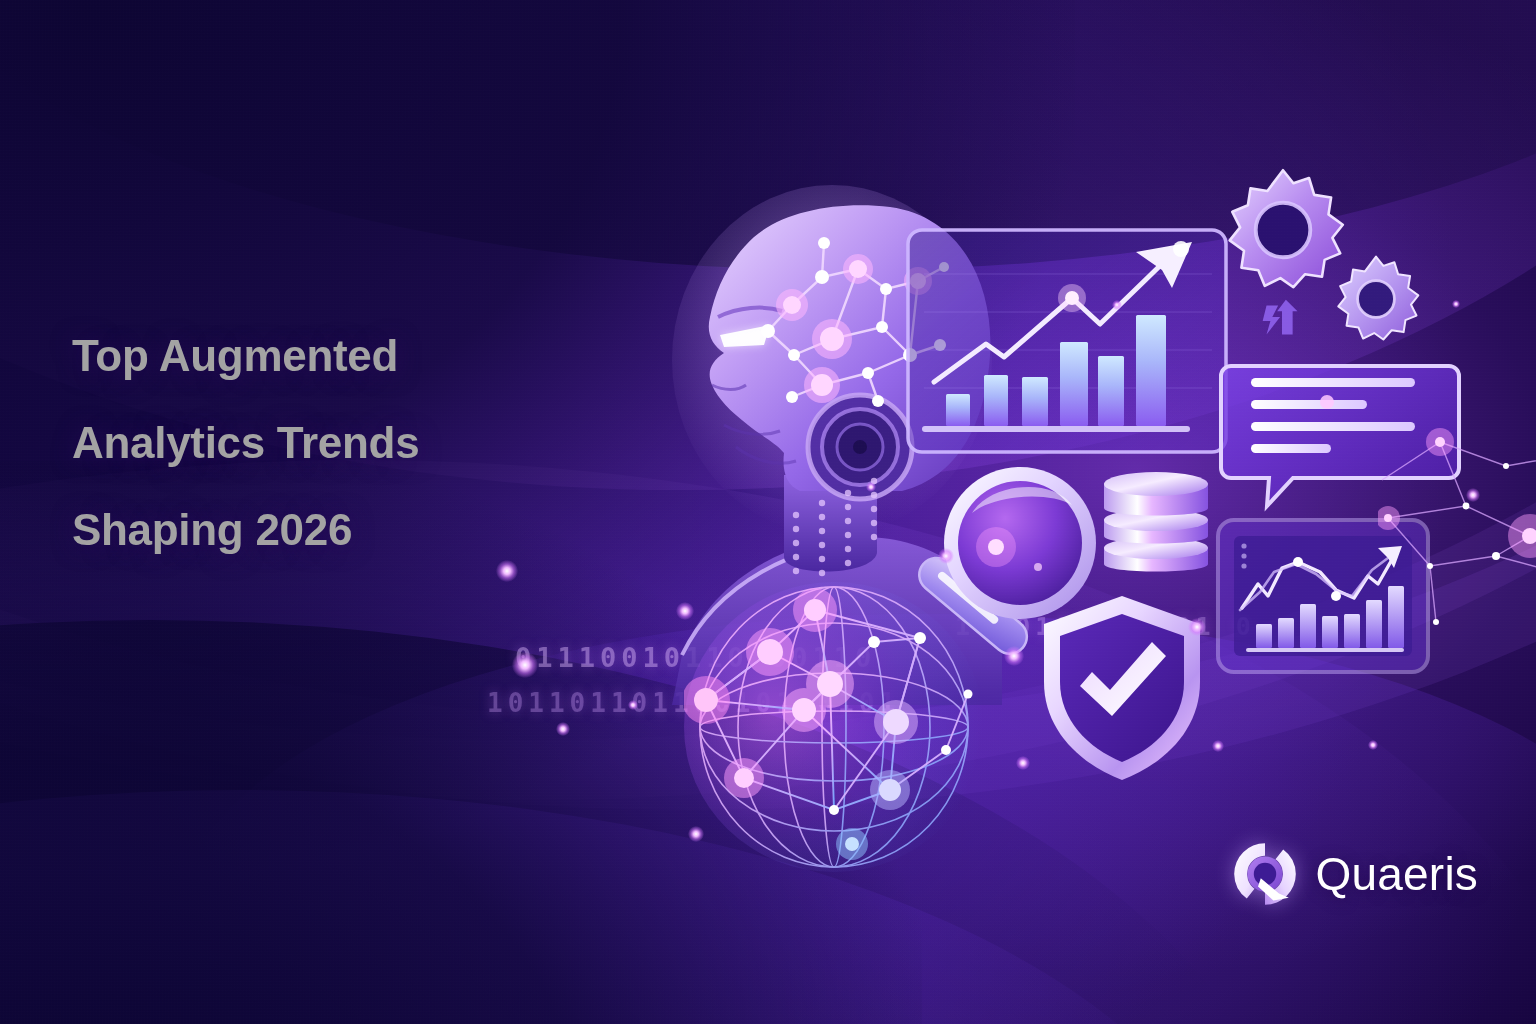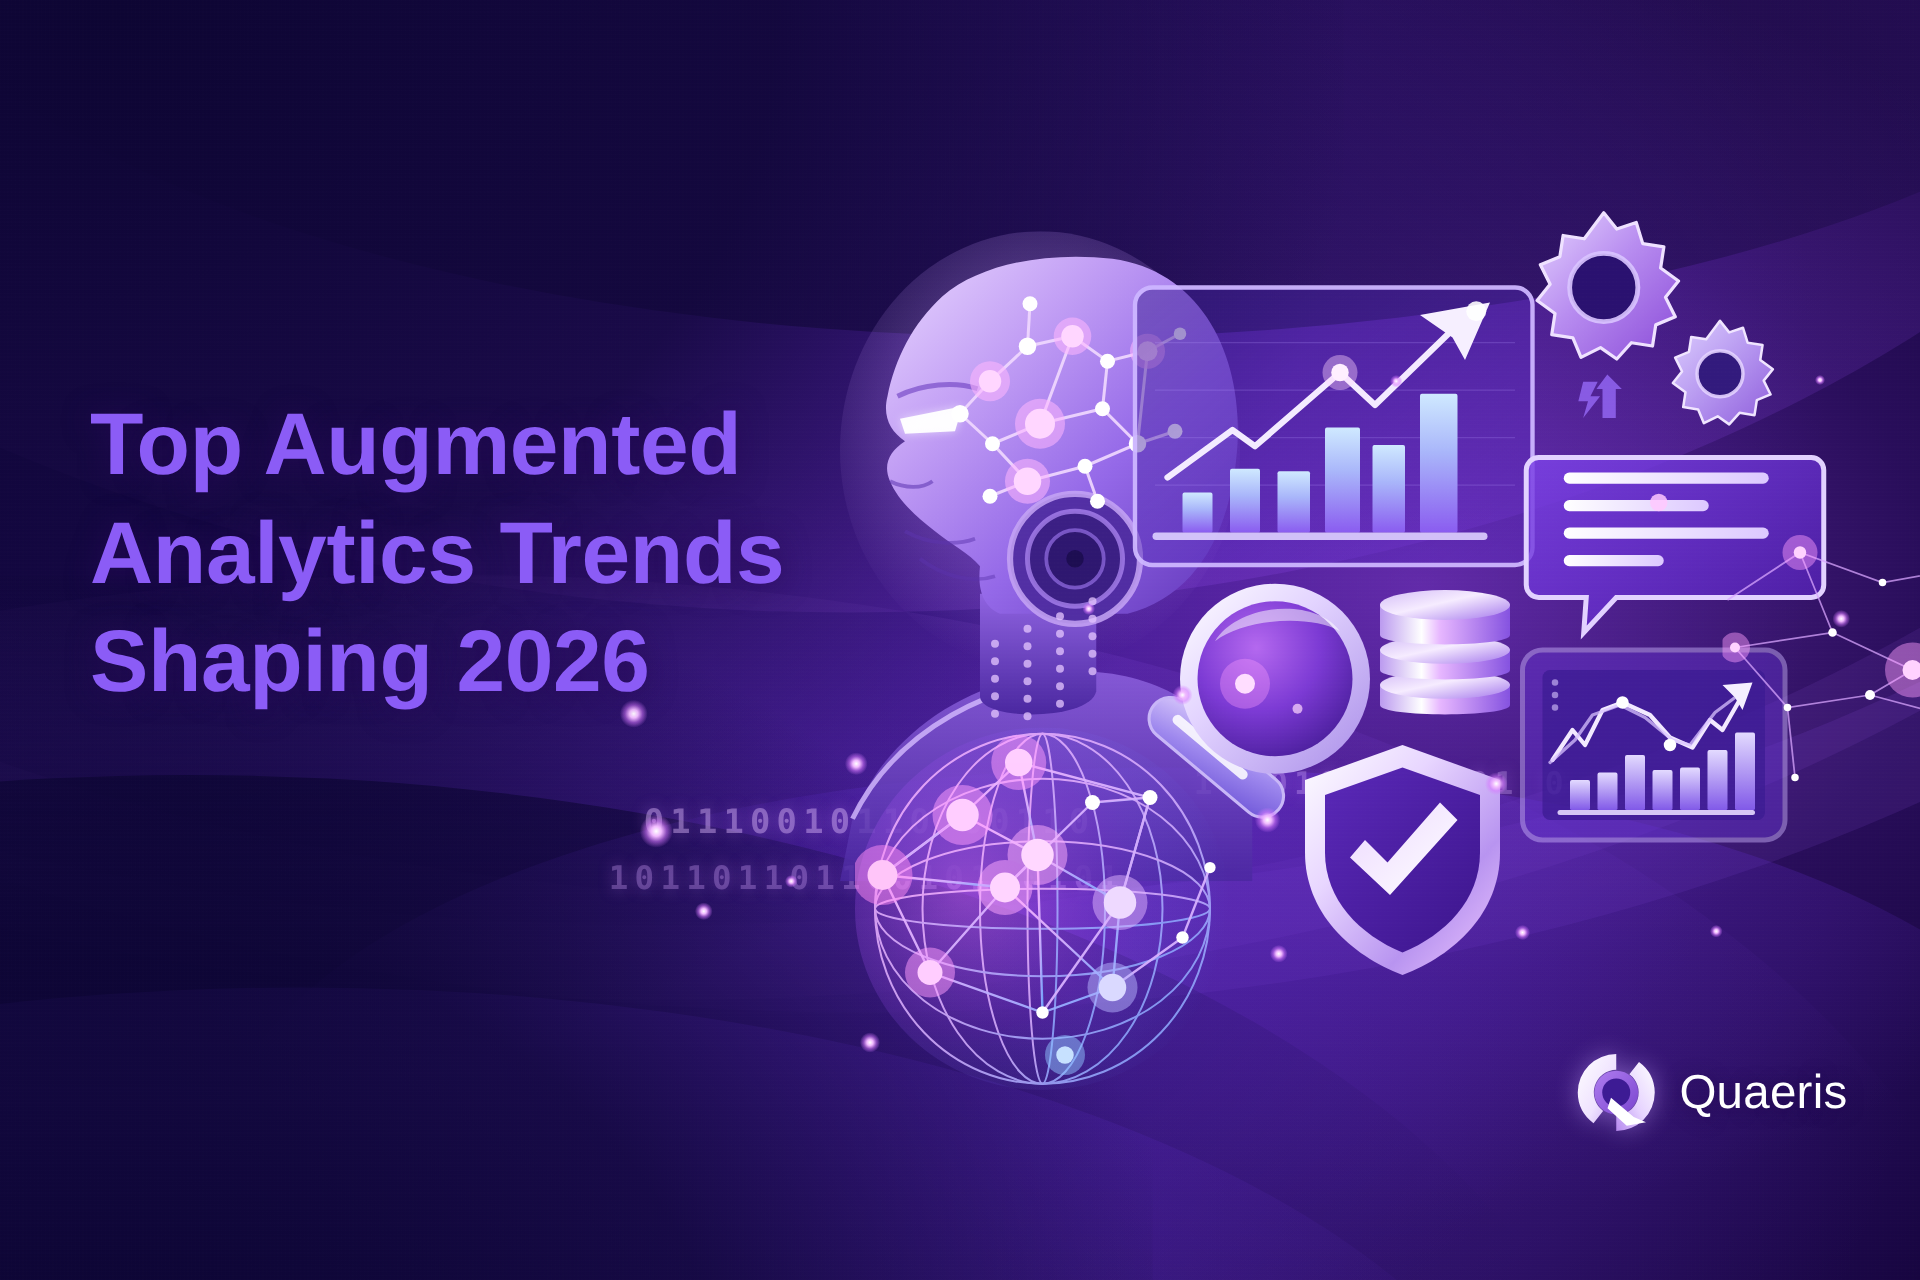--- a/index.html
+++ b/index.html
@@ -89,41 +89,41 @@
     background-image:
       repeating-linear-gradient(0deg, rgba(255,255,255,0.015) 0 1px, rgba(0,0,0,0) 1px 3px),
       repeating-linear-gradient(90deg, rgba(255,255,255,0.012) 0 1px, rgba(0,0,0,0) 1px 3px);
   }
 
   
   .headline {
     position: absolute;
     left: 72px; top: 312px;
     width: 560px;
-    color: #8b5cf6;
-    font-size: 70px;
+    color: #a3a3a3;
+    font-size: 44px;
     font-weight: 700;
     line-height: 87px;
     letter-spacing: -0.3px;
     text-shadow: 0 2px 22px rgba(40,10,90,0.75);
     white-space: pre-line;
   }
 
   
   .logo-wrap {
     position: absolute;
     right: 58px; bottom: 115px;
     display: flex;
     align-items: center;
     gap: 16px;
   }
   .logo-mark { width: 70px; height: 70px; display: block; filter: drop-shadow(0 0 10px rgba(200,160,255,0.45)); }
   .logo-text {
     color: #ffffff;
-    font-size: 38px;
+    font-size: 46px;
     font-weight: 400;
     letter-spacing: 0.2px;
     text-shadow: 0 2px 14px rgba(30,5,70,0.6);
   }
 
   
   .art { position: absolute; inset: 0; pointer-events: none; }
   .art svg { position: absolute; }
 
   .glow-dot {

